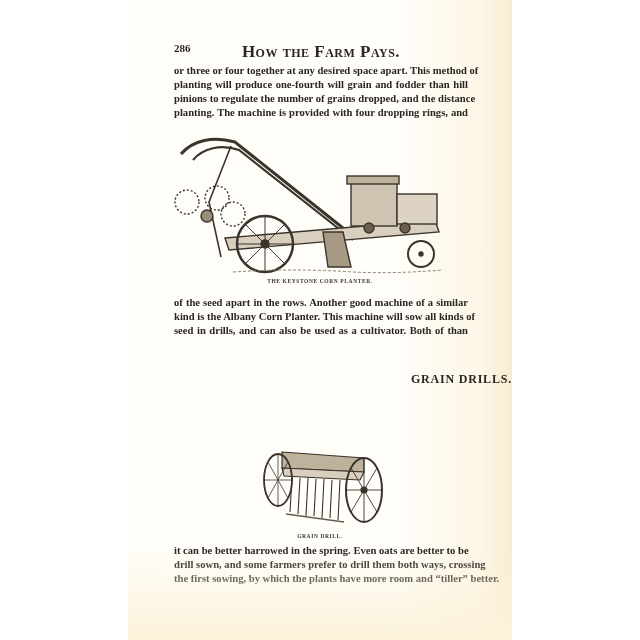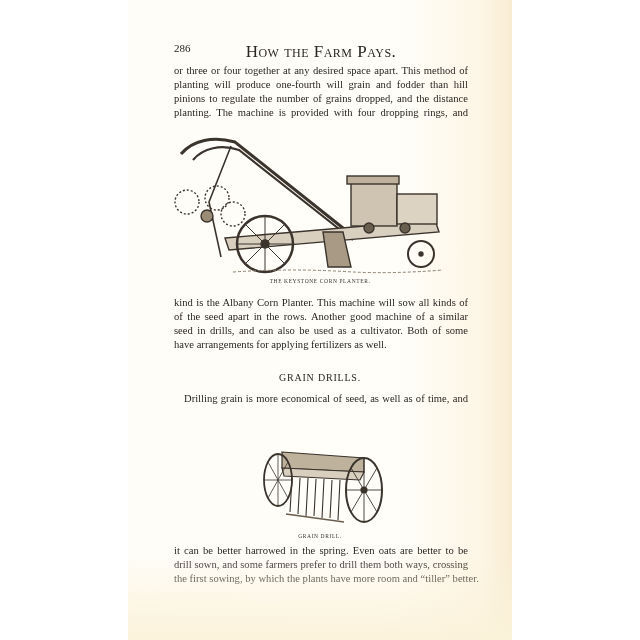--- a/index.html
+++ b/index.html
@@ -6,20 +6,21 @@
   body {
     width: 640px; height: 640px; overflow: hidden;
     background: #ffffff;
     position: relative;
     font-family: "Liberation Serif", "DejaVu Serif", serif;
     color: #2a2622;
   }
   .page {
     position: absolute; left: 128px; top: 0; width: 384px; height: 640px;
     background: linear-gradient(90deg, #fffdf8 0%, #fffef9 70%, #fdf6e6 92%, #f8ecd2 100%);
+    font-weight: bold;
   }
   .page::after {
     content: ""; position: absolute; left: 0; right: 0; bottom: 0; height: 90px;
     background: linear-gradient(180deg, rgba(253,247,232,0) 0%, #fbf2da 100%);
     pointer-events: none;
   }
   .text-block { position: absolute; left: 46px; width: 294px; }
   .running-head {
     position: absolute; left: 46px; top: 42px; width: 294px; height: 14px;
     font-size: 11px;
@@ -33,22 +34,22 @@
     font-size: 10.6px; line-height: 14.1px; text-align: justify; margin: 0;
   }
   .line { display: block; text-align: justify; text-align-last: justify; white-space: nowrap; height: 14.1px; }
   .line.last { text-align-last: left; }
   .para.indent .line:first-child { padding-left: 10px; }
   .caption {
     position: absolute; left: 0; width: 384px; text-align: center;
     font-size: 5.5px; letter-spacing: 0.6px; color: #3a3530; text-transform: uppercase;
   }
   .section-heading {
-    position: absolute; left: 0; width: 384px; text-align: center;
-    font-size: 10px; letter-spacing: 0.8px;
+    position: absolute; left: 0; width: 384px; text-align: right;
+    font-size: 12px; letter-spacing: 0.8px;
   }
   .figure { position: absolute; }
   .figure svg { display: block; }
 </style>
 </head>
 <body>
 
 <div class="page">
 
   <div class="running-head">
@@ -97,32 +98,30 @@
         <circle cx="232" cy="96" r="5" fill="#6a5e4e"></circle>
 
         <path d="M60 140 Q120 136 180 140 Q220 142 270 138" stroke="#8a7e6e" stroke-width="1" stroke-dasharray="3 2"></path>
       </g>
     </svg>
   </div>
   <div class="caption" style="top:278px;">The Keystone Corn Planter.</div>
 
   <div class="text-block" style="top:296px;">
     <p class="para">
+      <span class="line">of the seed apart in the rows.  Another good machine of a similar</span>
       <span class="line">kind is the Albany Corn Planter.  This machine will sow all kinds of</span>
-      <span class="line">of the seed apart in the rows.  Another good machine of a similar</span>
-      <span class="line">seed in drills, and can also be used as a cultivator.  Both of some</span>
-      <span class="line last">have arrangements for applying fertilizers as well.</span>
+      <span class="line">seed in drills, and can also be used as a cultivator.  Both of than</span>
     </p>
   </div>
 
   <div class="section-heading" style="top:372px;">GRAIN DRILLS.</div>
 
   <div class="text-block" style="top:392px;">
     <p class="para indent">
-      <span class="line">Drilling grain is more economical of seed, as well as of time, and</span>
     </p>
   </div>
 
   <div class="figure" style="left:132px; top:440px;">
     <svg width="126" height="90" viewBox="0 0 126 90">
       <g fill="none" stroke="#3b342c" stroke-width="1.2">
 
         <path d="M22 12 L104 18 L104 32 L22 28 Z" fill="#bfb29c"></path>
         <path d="M22 28 L104 32 L100 40 L24 36 Z" fill="#d8cfbf"></path>
 

